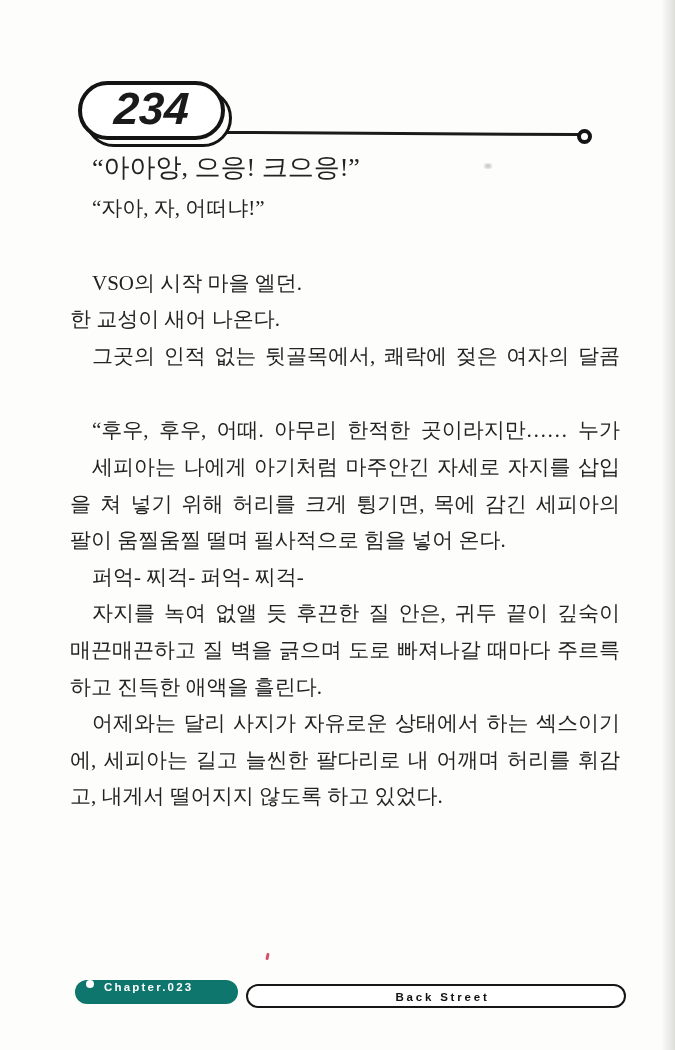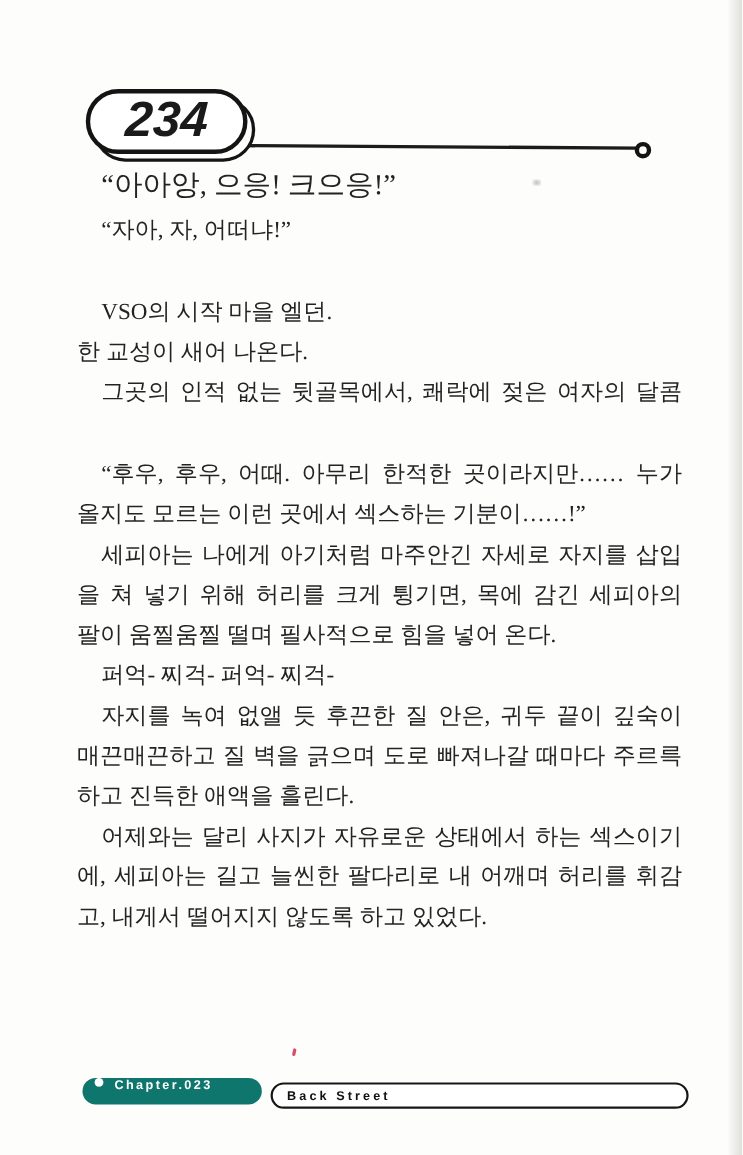--- a/index.html
+++ b/index.html
@@ -103,21 +103,21 @@
     font-size: 11.5px; font-weight: bold;
     letter-spacing: 2.2px;
     margin-left: 10px; padding-top: 1px;
     white-space: nowrap;
   }
   .section-pill {
     position: absolute; left: 246px; top: 984px;
     width: 380px; height: 24px;
     border: 2.5px solid #161616; border-radius: 13px;
     background: #ffffff; box-sizing: border-box;
-    display: flex; align-items: center;
+    display: flex; align-items: center; justify-content: center;
   }
   .section-pill .label {
     color: #111111;
     font-family: "Liberation Sans", sans-serif;
     font-size: 11.5px; font-weight: bold;
     letter-spacing: 2.8px;
     margin-left: 13px; padding-top: 1px;
     white-space: nowrap;
   }
 </style>
@@ -133,21 +133,20 @@
   </div>
   <div class="header-ring"></div>
 
   <div class="body-text">
       <div class="line indent large">“아아앙, 으응! 크으응!”</div>
       <div class="line indent">“자아, 자, 어떠냐!”</div>
       <div class="line indent gap">VSO의 시작 마을 엘던.</div>
       <div class="line">한 교성이 새어 나온다.</div>
       <div class="line indent justify">그곳의 인적 없는 뒷골목에서, 쾌락에 젖은 여자의 달콤</div>
       <div class="line indent justify gap">“후우, 후우, 어때. 아무리 한적한 곳이라지만…… 누가</div>
-      <div class="line">올지도 모르는 이런 곳에서 섹스하는 기분이……!”</div>
       <div class="line indent justify">세피아는 나에게 아기처럼 마주안긴 자세로 자지를 삽입</div>
       <div class="line justify">을 쳐 넣기 위해 허리를 크게 튕기면, 목에 감긴 세피아의</div>
       <div class="line">팔이 움찔움찔 떨며 필사적으로 힘을 넣어 온다.</div>
       <div class="line indent">퍼억- 찌걱- 퍼억- 찌걱-</div>
       <div class="line indent justify">자지를 녹여 없앨 듯 후끈한 질 안은, 귀두 끝이 깊숙이</div>
       <div class="line justify">매끈매끈하고 질 벽을 긁으며 도로 빠져나갈 때마다 주르륵</div>
       <div class="line">하고 진득한 애액을 흘린다.</div>
       <div class="line indent justify">어제와는 달리 사지가 자유로운 상태에서 하는 섹스이기</div>
       <div class="line justify">에, 세피아는 길고 늘씬한 팔다리로 내 어깨며 허리를 휘감</div>
       <div class="line">고, 내게서 떨어지지 않도록 하고 있었다.</div>

